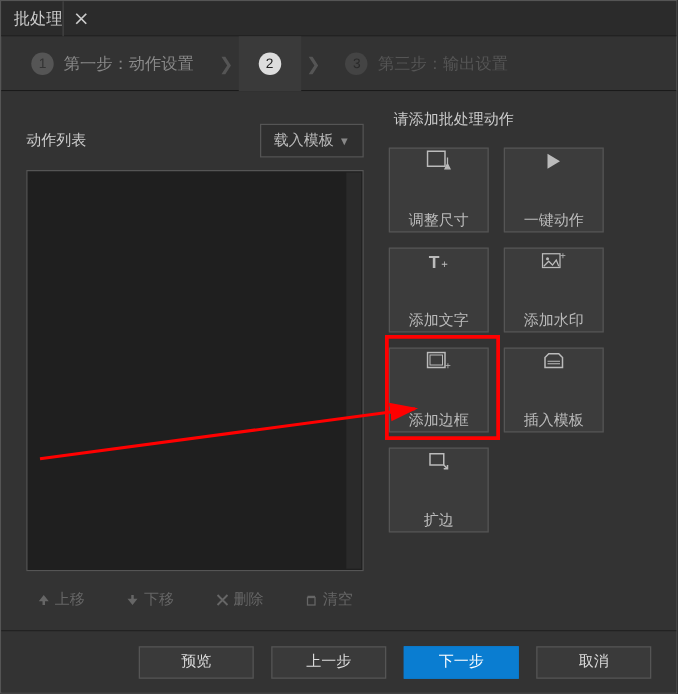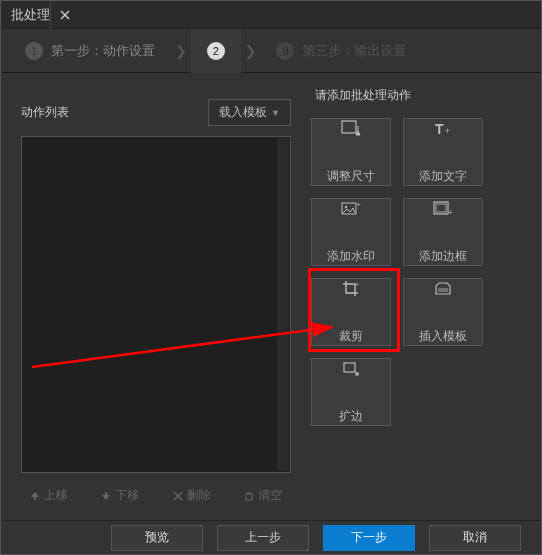--- a/index.html
+++ b/index.html
@@ -29,21 +29,21 @@
   .arrow-annot { position: absolute; left: 10px; top: 130px; pointer-events: none; }
   .list-ctrls { display: flex; gap: 16px; margin-top: 8px; }
   .list-ctrls button { flex: 1; background: transparent; border: none; color: #666; font-size: 12px; padding: 6px 0; display: flex; align-items: center; justify-content: center; gap: 4px; }
   .right-col { flex: 1; display: flex; flex-direction: column; }
   .right-header { color: #ccc; margin-bottom: 14px; padding-left: 4px; }
   .action-grid { display: grid; grid-template-columns: 80px 80px; gap: 12px; justify-content: start; }
   .action-btn { width: 80px; height: 68px; background: #3c3c3c; border: 1px solid #555; display: flex; flex-direction: column; align-items: center; justify-content: space-between; gap: 6px; cursor: pointer; color: #bbb; }
   .action-btn .icn { height: 20px; display: flex; align-items: center; justify-content: center; }
   .action-btn .txt { font-size: 12px; }
   .highlight-box { position: absolute; border: 3px solid #ff0000; pointer-events: none; }
-  .footer { height: 34px; display: flex; align-items: center; justify-content: flex-end; gap: 14px; padding: 0 20px; border-top: 1px solid #222; background: #333; }
+  .footer { height: 50px; display: flex; align-items: center; justify-content: flex-end; gap: 14px; padding: 0 20px; border-top: 1px solid #222; background: #333; }
   .footer button { width: 92px; height: 26px; border: 1px solid #555; background: #3a3a3a; color: #ddd; font-size: 12px; cursor: pointer; }
   .footer button.primary { background: #0a7dd1; border-color: #0a7dd1; color: #fff; }
   svg { display: block; }
 </style>
 </head>
 <body>
 
 <div class="window">
   <div class="titlebar">
     <span class="title">批处理</span>
@@ -126,20 +126,28 @@
         <div class="action-btn">
           <span class="icn">
             <svg width="20" height="18" viewBox="0 0 20 18">
                 <rect x="1" y="1" width="14" height="12" fill="none" stroke="#bbb" stroke-width="1.2"></rect>
                 <path d="M17 11 L19 15 L15 15 Z M17 6 L17 11" stroke="#bbb" fill="#bbb" stroke-width="1"></path>
               </svg>
           </span>
           <span class="txt">调整尺寸</span>
         </div>
 
+        <div class="action-btn">
+          <span class="icn">
+            <svg width="16" height="16" viewBox="0 0 16 16">
+                <path d="M3 2 L13 8 L3 14 Z" fill="#bbb"></path>
+              </svg>
+          </span>
+          <span class="txt">一键动作</span>
+        </div>
 
         <div class="action-btn">
           <span class="icn">
             <svg width="20" height="16" viewBox="0 0 20 16">
                 <text x="2" y="13" font-size="14" font-family="serif" fill="#bbb" font-weight="bold">T</text>
                 <text x="12" y="13" font-size="9" fill="#bbb">+</text>
               </svg>
           </span>
           <span class="txt">添加文字</span>
         </div>
@@ -160,29 +168,20 @@
           <span class="icn">
             <svg width="20" height="16" viewBox="0 0 20 16">
                 <rect x="1" y="1" width="14" height="12" fill="none" stroke="#bbb" stroke-width="1.2"></rect>
                 <rect x="3" y="3" width="10" height="8" fill="none" stroke="#bbb" stroke-width="0.8"></rect>
                 <text x="15" y="14" font-size="8" fill="#bbb">+</text>
               </svg>
           </span>
           <span class="txt">添加边框</span>
         </div>
 
-        <div class="action-btn">
-          <span class="icn">
-            <svg width="18" height="18" viewBox="0 0 18 18">
-                <path d="M4 1 L4 13 L16 13 M1 4 L13 4 L13 16" fill="none" stroke="#bbb" stroke-width="1.4"></path>
-                <text x="13" y="7" font-size="7" fill="#bbb">+</text>
-              </svg>
-          </span>
-          <span class="txt">裁剪</span>
-        </div>
 
         <div class="action-btn">
           <span class="icn">
             <svg width="18" height="16" viewBox="0 0 18 16">
                 <path d="M2 5 L2 13 L16 13 L16 5 L13 2 L5 2 Z" fill="none" stroke="#bbb" stroke-width="1.2"></path>
                 <path d="M4 8 L14 8 M4 10 L14 10" stroke="#bbb" stroke-width="0.8"></path>
               </svg>
           </span>
           <span class="txt">插入模板</span>
         </div>

